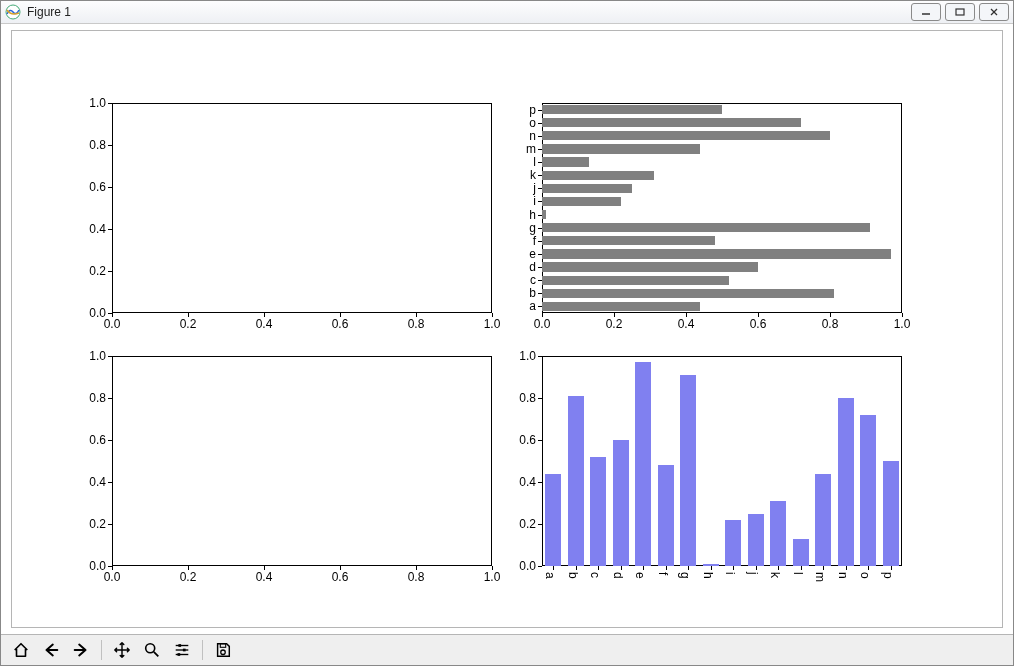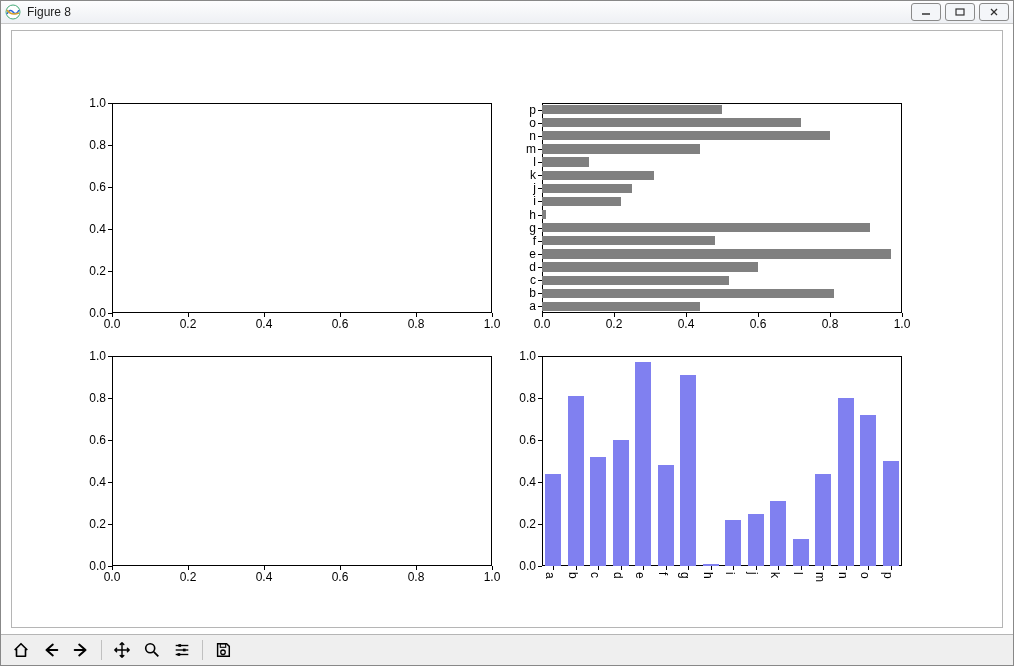--- a/index.html
+++ b/index.html
@@ -131,21 +131,21 @@
 <div class="window">
 
   <div class="titlebar">
     <span class="app-icon">
       <svg viewBox="0 0 16 16">
         <circle cx="8" cy="8" r="7" fill="#fff" stroke="#4a7" stroke-width="1"></circle>
         <path d="M2 10 Q5 4 8 8 T14 6" stroke="#2a66d8" stroke-width="1.5" fill="none"></path>
         <path d="M2 6 Q6 12 14 9" stroke="#d8a22a" stroke-width="1.5" fill="none"></path>
       </svg>
     </span>
-    <span>Figure 8</span>
+    <span>Figure 1</span>
     <span class="spacer"></span>
     <span class="winbtn">
       <svg viewBox="0 0 12 10">
           <line x1="2" y1="7" x2="10" y2="7" stroke="#333" stroke-width="1.5"></line>
         </svg>
     </span>
     <span class="winbtn">
       <svg viewBox="0 0 12 10">
           <rect x="2" y="2" width="8" height="6" fill="none" stroke="#333" stroke-width="1.2"></rect>
         </svg>

